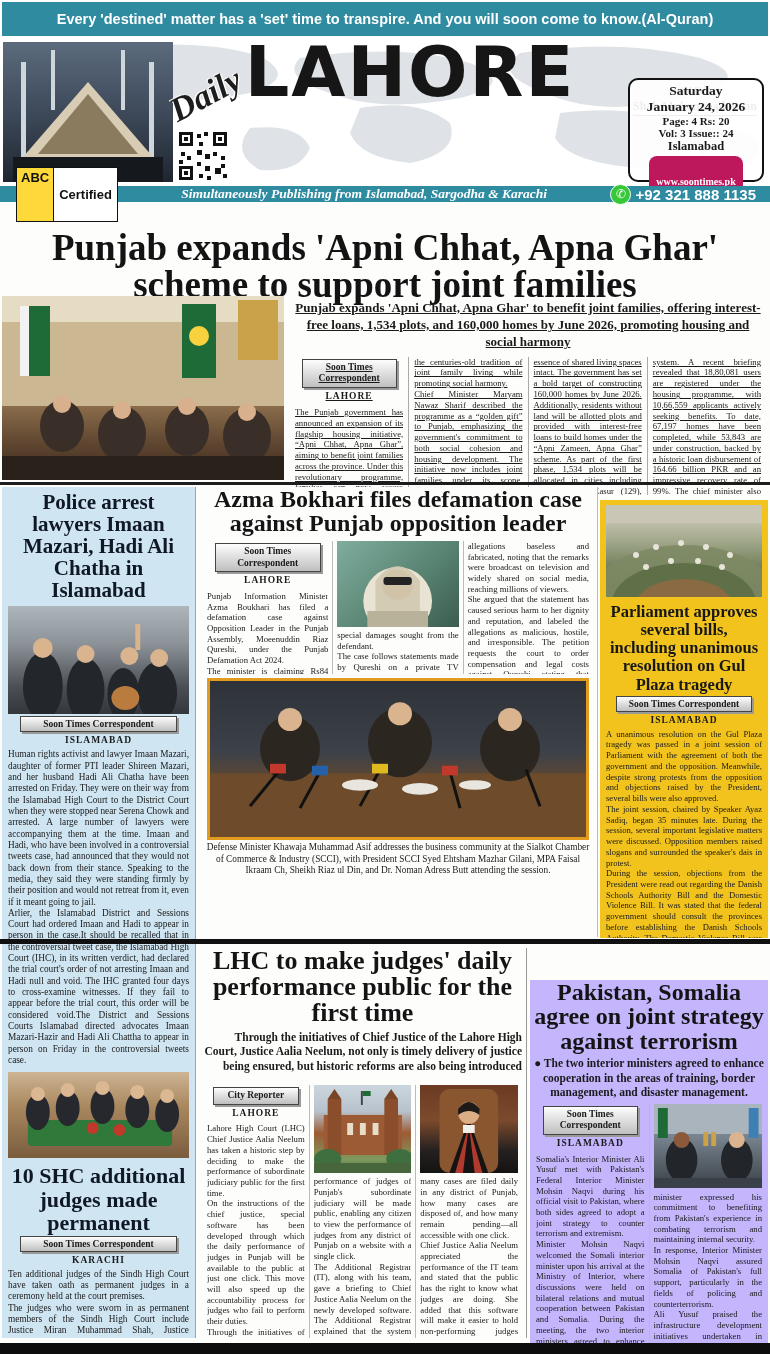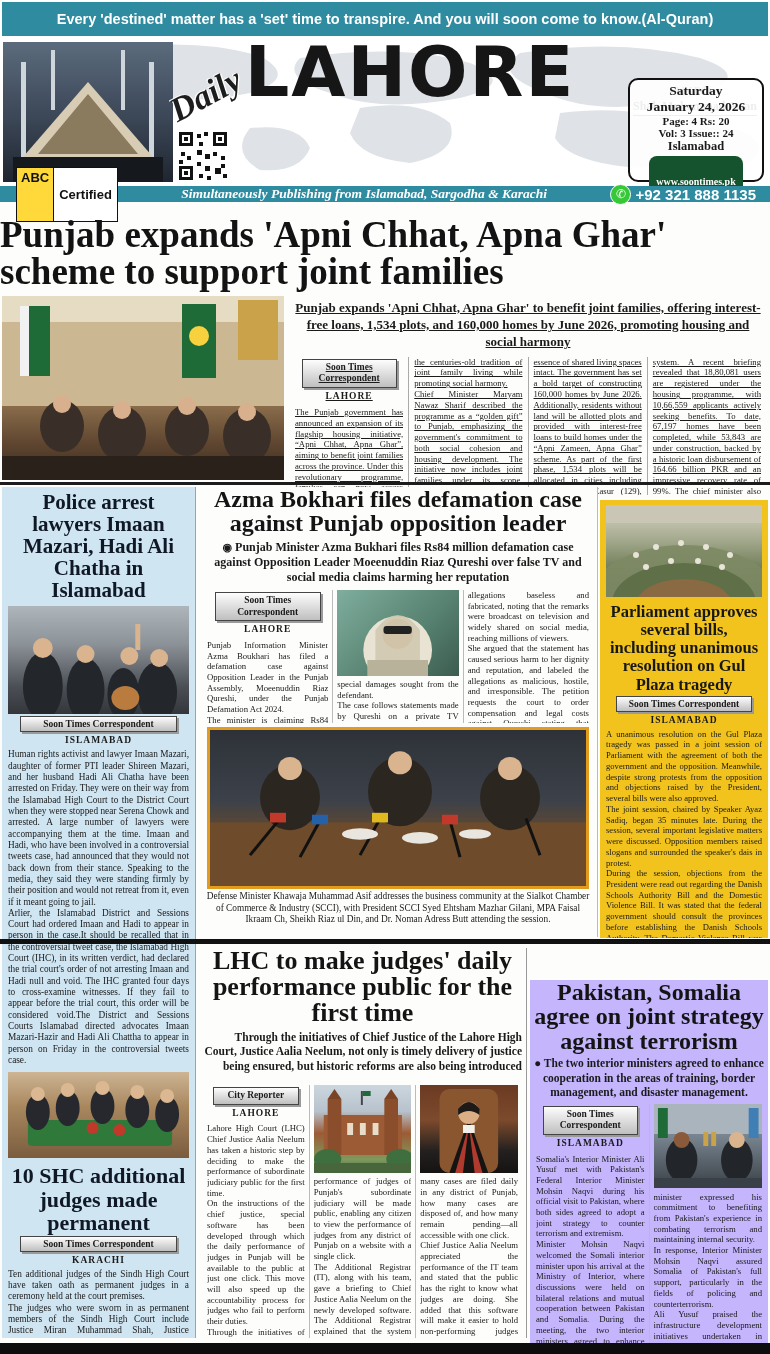--- a/index.html
+++ b/index.html
@@ -21,36 +21,36 @@
   .logo .l1{font-size:70px;letter-spacing:4px;}
   .logo .l2{font-size:70px;letter-spacing:2px;}
   .qr{position:absolute;left:177px;top:92px;width:52px;height:52px;background:#fff;}
   .chief{position:absolute;left:622px;top:4px;width:146px;text-align:center;margin-top:44px;}
   .chief .lab{font-size:9.5px;font-weight:bold;}
   .chief .nm{font-size:12px;font-weight:bold;border-bottom:1px solid #333;display:inline-block;padding-bottom:1px;}
   .datebox{position:absolute;left:628px;top:40px;width:136px;height:104px;border:2px solid #111;border-radius:10px;
            background:rgba(255,255,255,.92);text-align:center;padding-top:3px;box-sizing:border-box;}
   .datebox div{font-weight:bold;}
   .d1{font-size:13.5px;} .d2{font-size:13.5px;} .d3,.d4{font-size:11px;} .d5{font-size:12.5px;}
-  .site-pill{display:inline-block;background:#14532d;color:#fff;font-size:10px;font-weight:bold;
+  .site-pill{display:inline-block;background:#be185d;color:#fff;font-size:10px;font-weight:bold;
              border-radius:8px;padding:20px 7px;margin-top:2px;}
   
   .pub-bar{position:absolute;left:0;top:186px;width:770px;height:16px;background:#2e8ba0;
            display:flex;align-items:center;}
   .abc-box{display:flex;margin-left:16px;border:1px solid #111;font-family:"Liberation Sans",sans-serif;
            font-weight:bold;font-size:13px;line-height:1;}
   .abc-box .abc{background:#ffd83a;color:#111;padding:3px 4px;border-right:1px solid #111;}
   .abc-box .cert{background:#fff;color:#111;padding:20px 5px;}
   .pub-text{flex:1;text-align:center;color:#fff;font-style:italic;font-size:13.5px;font-weight:bold;}
   .phone-wrap{display:flex;align-items:center;margin-right:14px;}
   .wa{width:19px;height:19px;border-radius:50%;background:#37c837;color:#fff;display:flex;align-items:center;
       justify-content:center;font-size:12px;margin-right:4px;border:1px solid #fff;}
   .phone{color:#fff;font-family:"Liberation Sans",sans-serif;font-weight:bold;font-size:15px;}
   
-  .main-head{position:absolute;left:0;top:216px;width:770px;font-weight:bold;
+  .main-head{position:absolute;left:0;top:229px;width:770px;text-align:center;font-weight:bold;
              font-size:37px;line-height:1.0;color:#131313;}
   
   .lead-photo{position:absolute;left:2px;top:296px;width:282px;height:184px;overflow:hidden;
               background:linear-gradient(180deg,#cdb48e 0%,#a9885e 45%,#5f4630 80%,#3a2b1d 100%);}
   .lead-right{position:absolute;left:290px;top:300px;width:476px;text-decoration:underline;}
   .lead-sub{font-size:13px;font-weight:bold;text-align:center;line-height:1.3;}
   .lead-cols{display:flex;margin-top:6px;height:138px;overflow:hidden;}
   .lead-cols .col{flex:1;padding:0 5px;font-size:8.7px;line-height:1.24;}
   .lead-cols .col + .col{border-left:1px solid #aaa;}
   .jtext{text-align:justify;white-space:pre-line;overflow:hidden;}
@@ -310,24 +310,20 @@
     <div class="byline">Soon Times Correspondent</div>
     <div class="cityline">KARACHI</div>
     <div class="sb-body jtext">Ten additional judges of the Sindh High Court have taken oath as permanent judges in a ceremony held at the court premises.
 The judges who were sworn in as permanent members of the Sindh High Court include Justice Miran Muhammad Shah, Justice Tasneem Sultana, Justice Riyazat Ali Sahar, Justice Muhammad Hassan Akbar, Justice Abdul Hameed Bharghari, Justice Jan Ali Junejo, Justice Nisar Ahmed, Justice Ali Haider Ada, Justice Usman Ali Hadi, and Justice Jafar Raza.
 Chief Justice of the Sindh High Court, Justice Zafar Ahmed Rajput, administered the oath to the newly confirmed judges. All ten judges had previously been serving as additional judges of the court.
 The oath-taking ceremony was attended by judges of the Sindh High Court, the Additional Attorney General, the Advocate General Sindh, the Prosecutor General, family members of the judges, and a large number of lawyers.</div>
   </div>
 
   <div class="mid-top">
     <div class="def-head">Azma Bokhari files defamation case against Punjab opposition leader</div>
-    <div class="def-sub">
-      <span class="bullet">◉</span>
-      <span>Punjab Minister Azma Bukhari files Rs84 million defamation case against Opposition Leader Moeenuddin Riaz Qureshi over false TV and social media claims harming her reputation</span>
-    </div>
     <div class="def-cols">
       <div class="col">
         <div class="byline">Soon Times Correspondent</div>
         <div class="cityline">LAHORE</div>
         <div class="jtext">Punjab Information Minister Azma Boukhari has filed a defamation case against Opposition Leader in the Punjab Assembly, Moeenuddin Riaz Qureshi, under the Punjab Defamation Act 2024.
 The minister is claiming Rs84 million in damages. The petition submitted to the court includes video recordings, screen captures, and transcripts as evidence. It details general, punitive, and</div>
       </div>
       <div class="col">
         <div class="azma-photo">
           <svg viewBox="0 0 120 86" width="100%" height="86" preserveAspectRatio="none">

